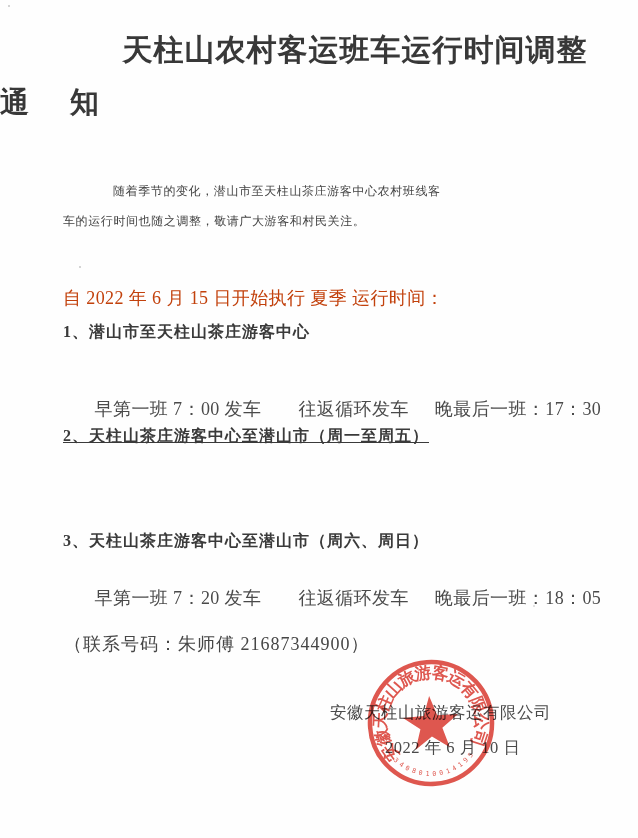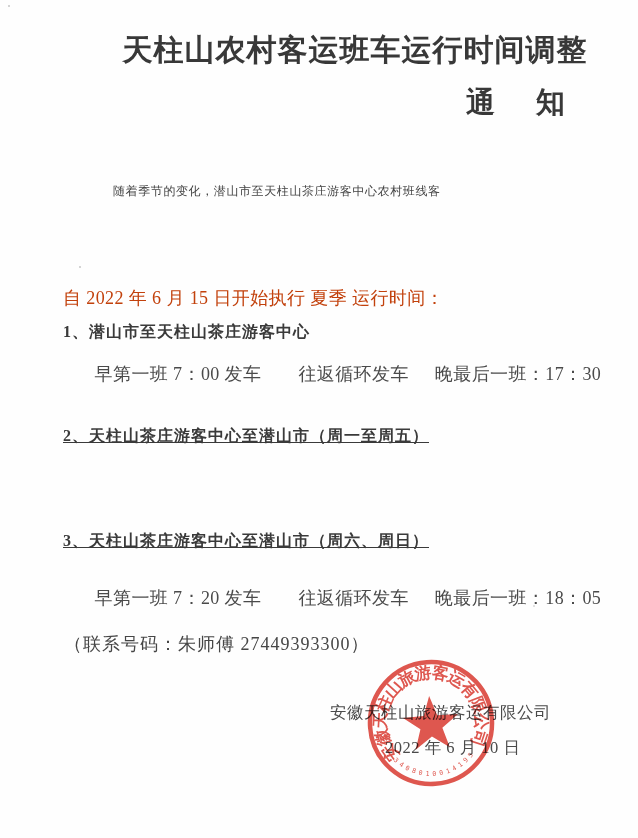--- a/index.html
+++ b/index.html
@@ -16,41 +16,41 @@
 
   .title {
     top: 30px; left: 0; width: 638px;
     margin: 0; text-align: center;
     font-size: 30px; font-weight: 600; letter-spacing: 1px;
     color: #383838;
     padding-left: 36px;
   }
   .subtitle {
     top: 83px; left: 0; width: 571px;
-    margin: 0; text-align: right;
+    margin: 0; text-align: left;
     font-size: 29px; font-weight: 600; letter-spacing: 6px;
     color: #383838;
   }
 
   .intro-line { font-size: 12px; letter-spacing: 0.6px; color: #444; }
   .intro-1 { top: 183px; left: 113px; }
   .intro-2 { top: 213px; left: 63px; }
 
   .exec-line { top: 286px; left: 63px; font-size: 18px; letter-spacing: 0.4px; color: #c2410c; }
 
   .section-heading {
     left: 63px; font-size: 16px; font-weight: 700;
     letter-spacing: 1px; color: #3a3a3a;
   }
   .h-1 { top: 322px; }
   .h-2 { top: 426px; text-decoration: underline; }
-  .h-3 { top: 531px; text-decoration: underline; }
+  .h-3 { top: 531px; }
 
   .times-row { left: 75px; font-size: 18px; color: #4a4a4a; letter-spacing: 0.4px; }
-  .t-1 { top: 341px; }
+  .t-1 { top: 376px; }
   .t-2 { top: 461px; }
   .t-3 { top: 565px; }
   .times-row .seg-first { margin-right: 37px; }
   .times-row .seg-loop  { margin-right: 26px; }
 
   .contact-line { top: 632px; left: 64px; font-size: 18px; letter-spacing: 1px; color: #464646; }
 
   .sig-company { top: 702px; left: 330px; font-size: 16.5px; letter-spacing: 0.5px; color: #4a4a4a; }
   .sig-date    { top: 737px; left: 385px; font-size: 16.5px; letter-spacing: 0.5px; color: #4a4a4a; }
 
@@ -79,36 +79,37 @@
 <div class="page">
 
   <div class="speckle sp-1"></div>
   <div class="speckle sp-2"></div>
   <div class="speckle sp-3"></div>
 
   <h1 class="abs title">天柱山农村客运班车运行时间调整</h1>
   <h2 class="abs subtitle">通　知</h2>
 
   <div class="abs intro-line intro-1">随着季节的变化，潜山市至天柱山茶庄游客中心农村班线客</div>
+  <div class="abs intro-line intro-2">车的运行时间也随之调整，敬请广大游客和村民关注。</div>
 
   <div class="abs exec-line">自 2022 年 6 月 15 日开始执行 夏季 运行时间：</div>
 
   <div class="abs section-heading h-1">1、潜山市至天柱山茶庄游客中心</div>
   <div class="abs times-row t-1">
     <span class="seg-first">早第一班 7：00 发车</span><span class="seg-loop">往返循环发车</span><span class="seg-last">晚最后一班：17：30</span>
   </div>
 
   <div class="abs section-heading h-2">2、天柱山茶庄游客中心至潜山市（周一至周五）</div>
 
   <div class="abs section-heading h-3">3、天柱山茶庄游客中心至潜山市（周六、周日）</div>
   <div class="abs times-row t-3">
     <span class="seg-first">早第一班 7：20 发车</span><span class="seg-loop">往返循环发车</span><span class="seg-last">晚最后一班：18：05</span>
   </div>
 
-  <div class="abs contact-line">（联系号码：朱师傅 27449393300）</div>
+  <div class="abs contact-line">（联系号码：朱师傅 21687344900）</div>
 
   <div class="abs sig-company">安徽天柱山旅游客运有限公司</div>
   <div class="abs sig-date">2022 年 6 月 10 日</div>
 
   <svg class="seal" viewBox="0 0 136 136" xmlns="http://www.w3.org/2000/svg">
     <defs>
       <path id="arcText" d="M 36.2 99.8 A 45 45 0 1 1 99.8 99.8" fill="none"></path>
       <path id="arcNum" d="M 22.1 94.5 A 53 53 0 0 0 113.9 94.5" fill="none"></path>
     </defs>
     <circle cx="68" cy="68" r="61" fill="none" stroke-width="4.5" stroke="#dd4a41"></circle>

